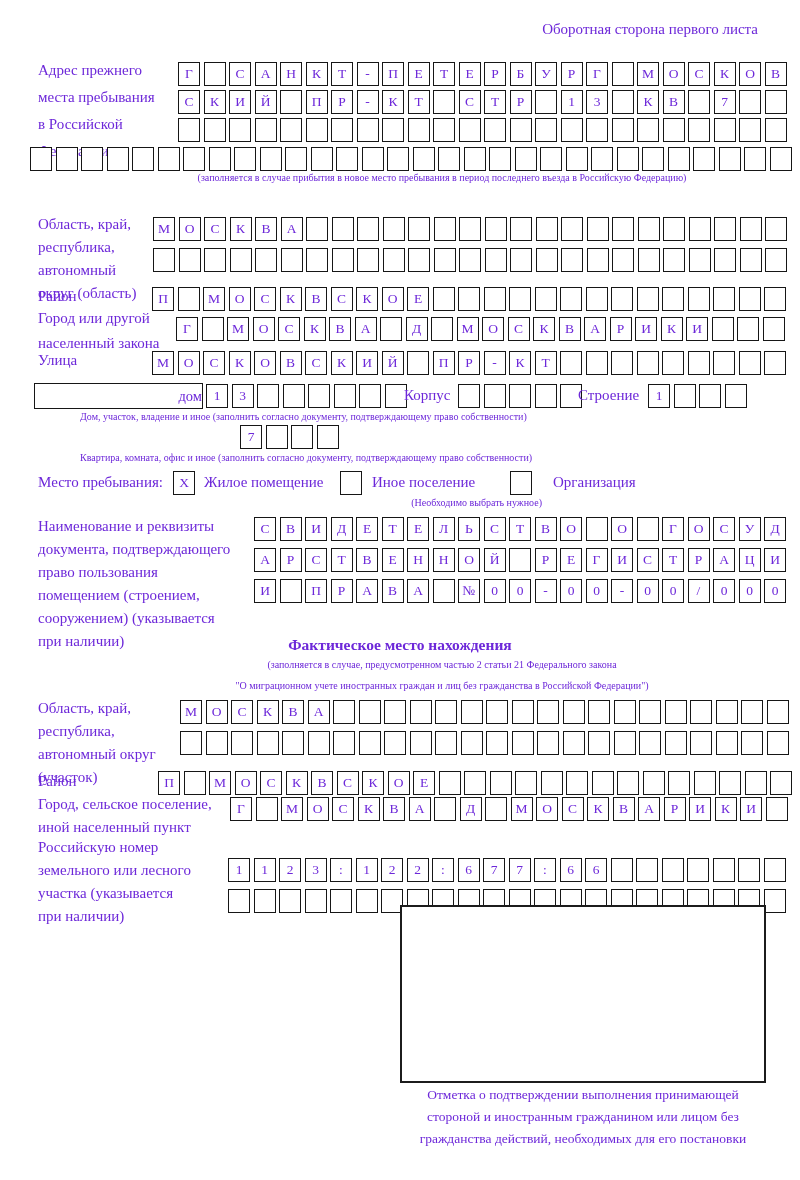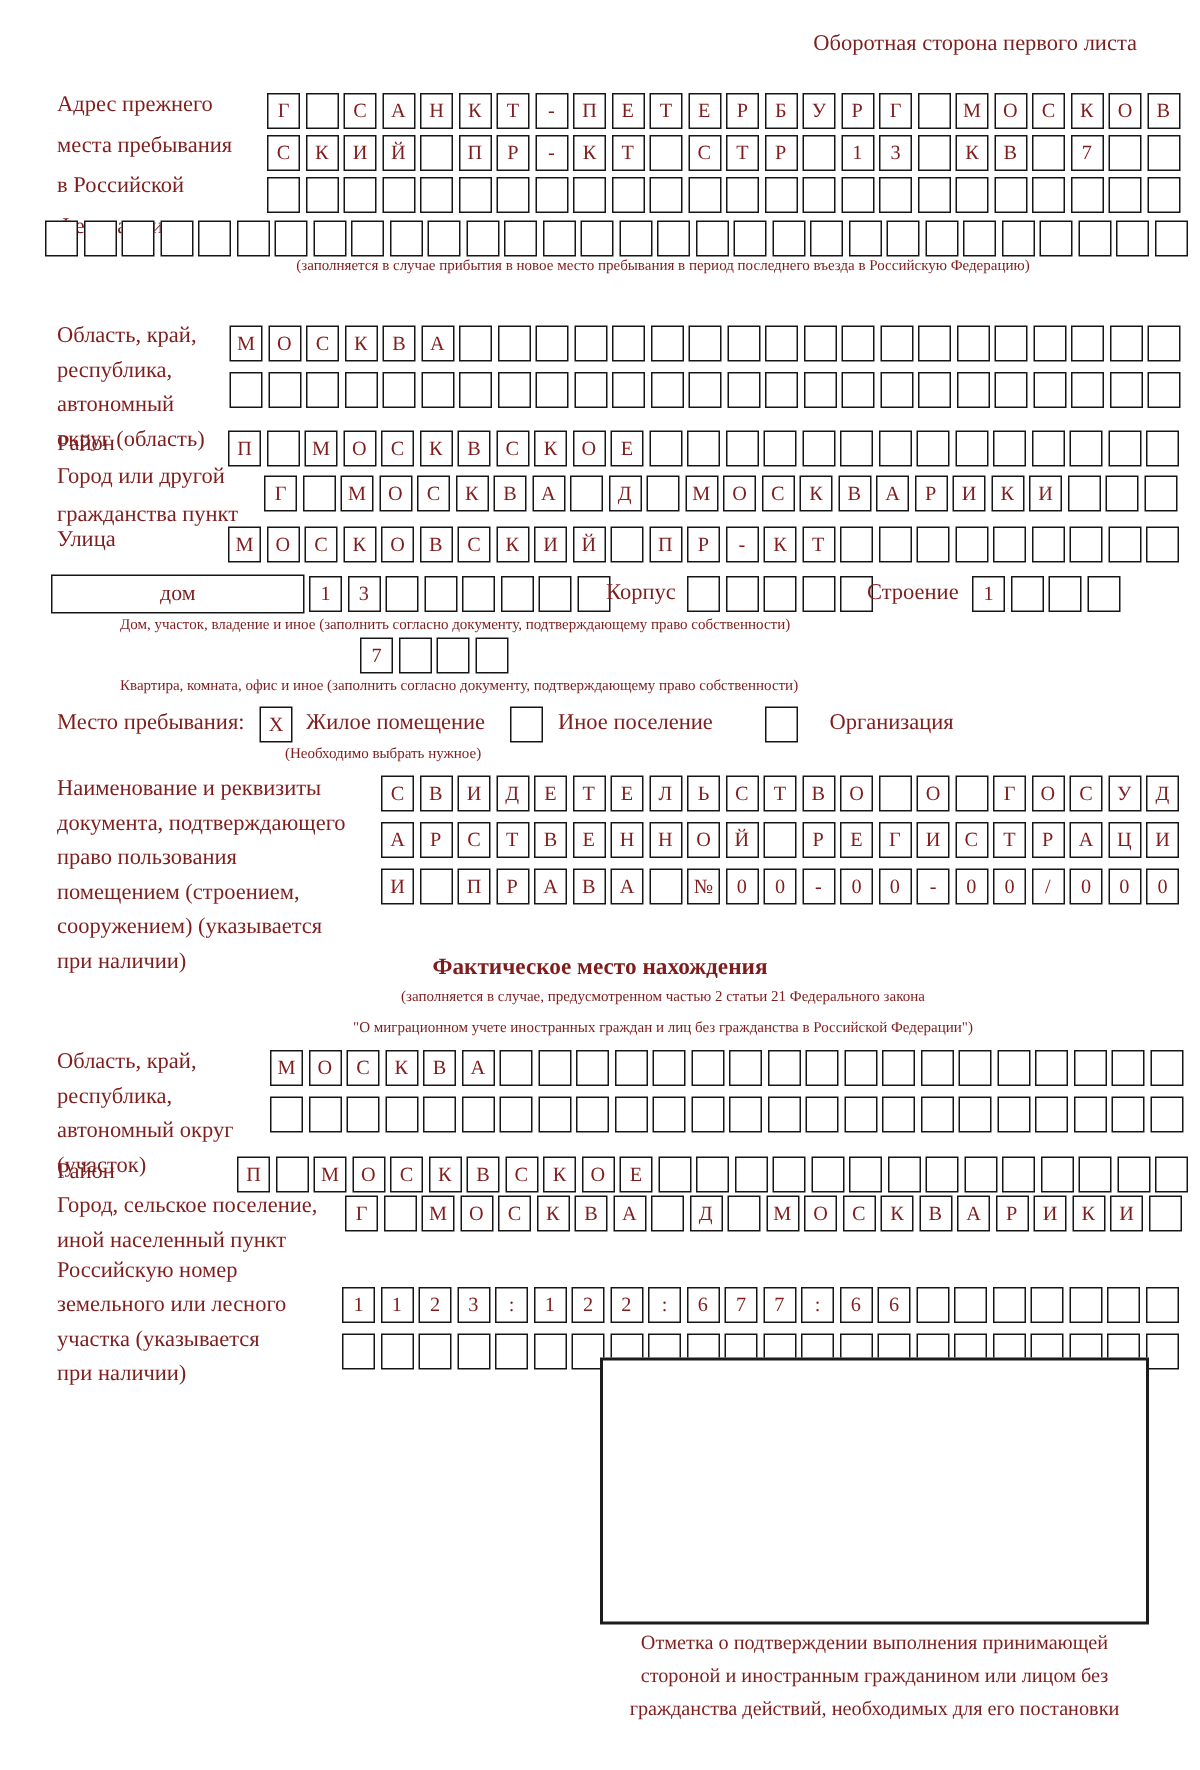--- a/index.html
+++ b/index.html
@@ -1,28 +1,28 @@
 <!DOCTYPE html>
 <html><head>
 <meta charset="utf-8">
 <style>
   html,body{margin:0;padding:0;background:#fff;}
   .page{position:relative;width:800px;height:1180px;background:#fff;
-        font-family:"Liberation Serif","DejaVu Serif",serif;color:#7f1d1d;overflow:hidden;}
+        font-family:"Liberation Serif","DejaVu Serif",serif;color:#6d28d9;overflow:hidden;}
   .abs{position:absolute;white-space:nowrap;}
   .lbl{font-size:15px;line-height:1;}
   .cap{font-size:10px;line-height:1;padding-left:42px;}
   .center{left:0;width:800px;text-align:center;white-space:nowrap;}
   .bold{font-weight:bold;}
   .cellrow{position:absolute;display:flex;gap:3.5px;}
   .cell{flex:none;width:22px;height:24px;box-sizing:border-box;border:1.5px solid #161616;
         background:#fff;display:flex;align-items:center;justify-content:center;
         font-size:13.5px;line-height:1;}
   .widebox{position:absolute;box-sizing:border-box;border:1.6px solid #161616;height:26px;
-        display:flex;align-items:center;justify-content:center;font-size:14.5px;background:#fff;}
+        display:flex;align-items:center;justify-content:flex-end;font-size:14.5px;background:#fff;}
   .stampbox{position:absolute;box-sizing:border-box;border:2px solid #1c1c1c;background:#fff;}
   .stampcap{position:absolute;font-size:13.5px;line-height:1;text-align:center;white-space:nowrap;}
 </style>
 </head>
 <body>
 
 <div class="page">
 
   <div class="abs lbl" style="top:22px;right:42px">Оборотная сторона первого листа</div>
 
@@ -225,21 +225,21 @@
       <span class="cell"></span>
       <span class="cell"></span>
       <span class="cell"></span>
       <span class="cell"></span>
       <span class="cell"></span>
       <span class="cell"></span>
       <span class="cell"></span>
     </div>
 
   <div class="abs lbl" style="left:38px;top:311px">Город или другой</div>
-  <div class="abs lbl" style="left:38px;top:336px">гражданства пункт</div>
+  <div class="abs lbl" style="left:38px;top:336px">населенный закона</div>
   <div class="cellrow" style="left:176px;top:317px">
       <span class="cell">Г</span>
       <span class="cell"></span>
       <span class="cell">М</span>
       <span class="cell">О</span>
       <span class="cell">С</span>
       <span class="cell">К</span>
       <span class="cell">В</span>
       <span class="cell">А</span>
       <span class="cell"></span>
@@ -333,21 +333,21 @@
     </div>
   <div class="abs lbl" style="left:204px;top:475px">Жилое помещение</div>
   <div class="cellrow" style="left:340px;top:471px">
       <span class="cell"></span>
     </div>
   <div class="abs lbl" style="left:372px;top:475px">Иное поселение</div>
   <div class="cellrow" style="left:510px;top:471px">
       <span class="cell"></span>
     </div>
   <div class="abs lbl" style="left:553px;top:475px">Организация</div>
-  <div class="abs cap" style="left:148px;top:498px;width:340px;text-align:left">(Необходимо выбрать нужное)</div>
+  <div class="abs cap" style="left:160px;top:498px;width:340px;text-align:right">(Необходимо выбрать нужное)</div>
 
   <div class="abs lbl" style="left:38px;top:519px">Наименование и реквизиты</div>
   <div class="abs lbl" style="left:38px;top:542px">документа, подтверждающего</div>
   <div class="abs lbl" style="left:38px;top:565px">право пользования</div>
   <div class="abs lbl" style="left:38px;top:588px">помещением (строением,</div>
   <div class="abs lbl" style="left:38px;top:611px">сооружением) (указывается</div>
   <div class="abs lbl" style="left:38px;top:634px">при наличии)</div>
   <div class="cellrow" style="left:254px;top:517px">
       <span class="cell">С</span>
       <span class="cell">В</span>

